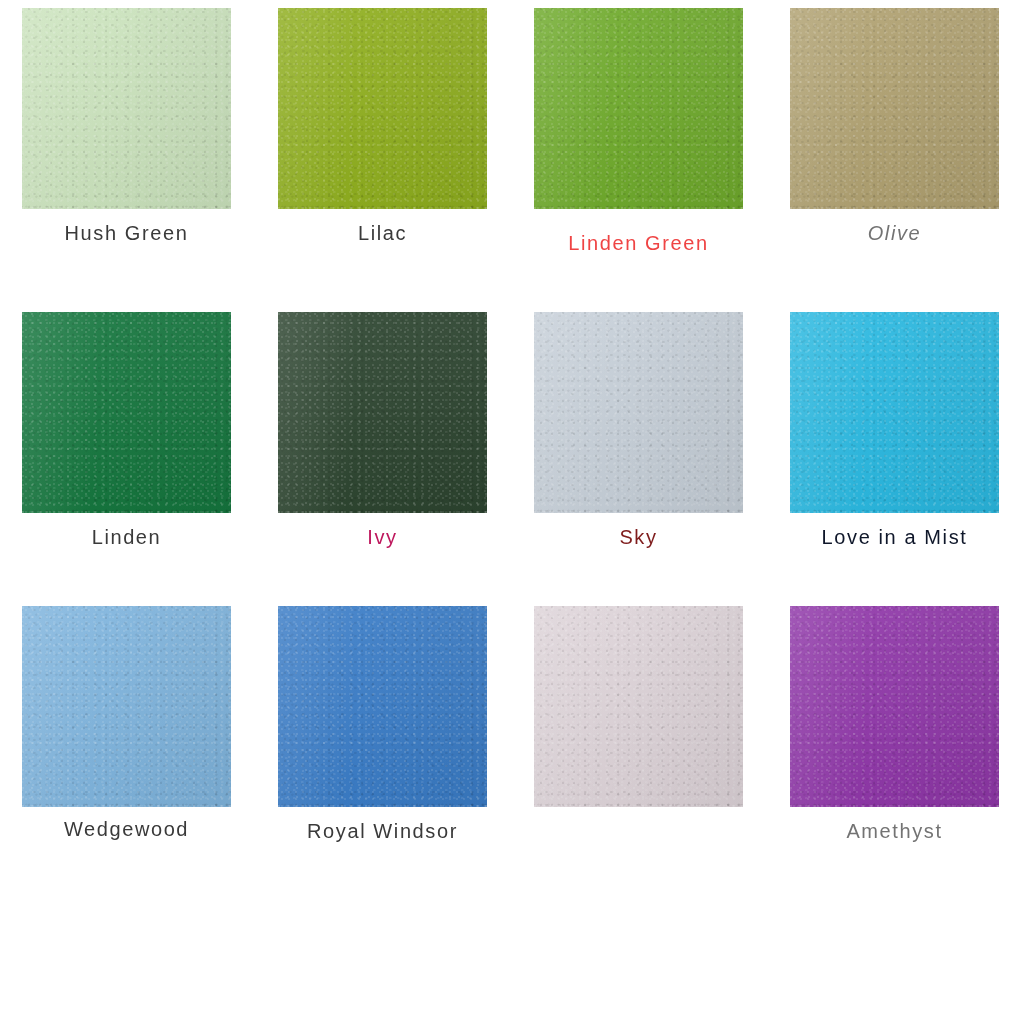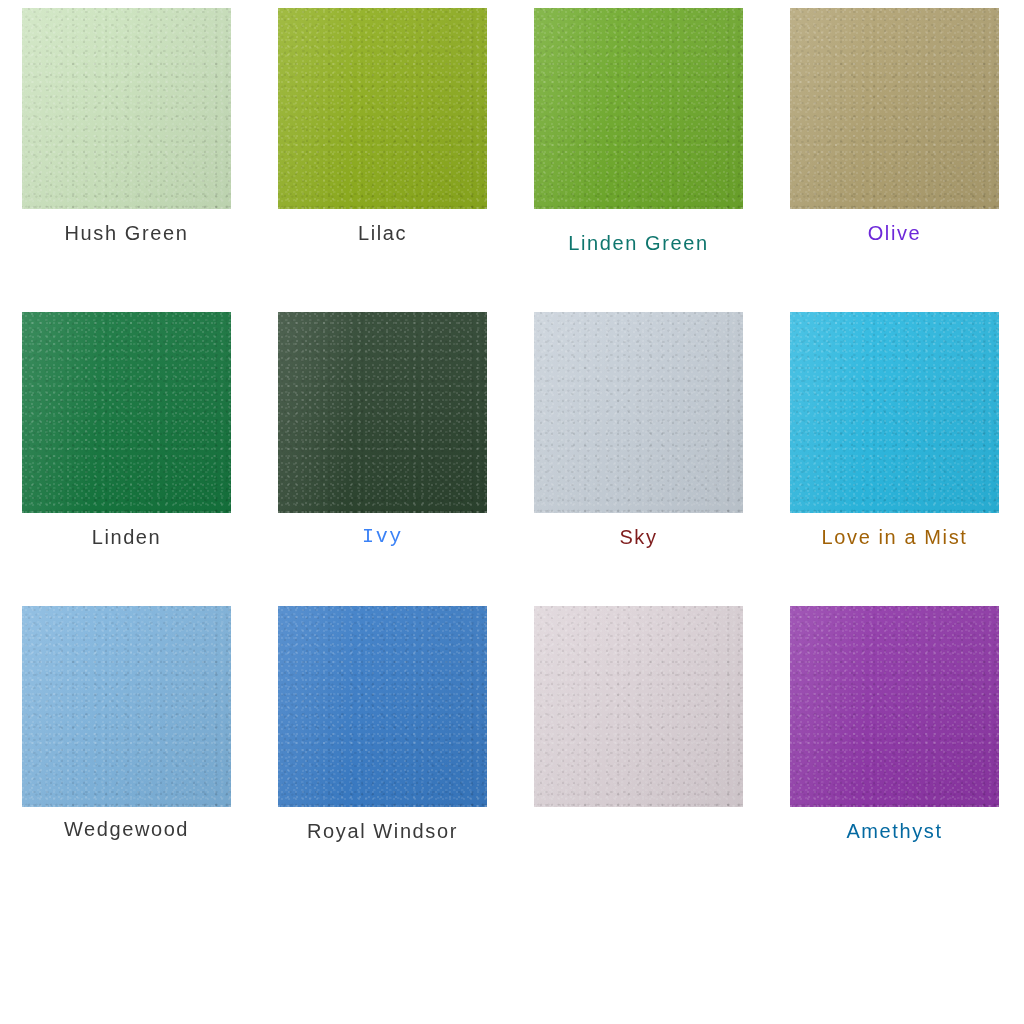--- a/index.html
+++ b/index.html
@@ -94,51 +94,51 @@
       <div class="swatch-cell">
         <div class="swatch-chip" style="background-color: rgb(203, 227, 189);"></div>
         <span class="swatch-label" style="color: rgb(58, 58, 58);">Hush Green</span>
       </div>
       <div class="swatch-cell">
         <div class="swatch-chip" style="background-color: rgb(143, 174, 31);"></div>
         <span class="swatch-label" style="color: rgb(58, 58, 58);">Lilac</span>
       </div>
       <div class="swatch-cell">
         <div class="swatch-chip" style="background-color: rgb(111, 170, 44);"></div>
-        <span class="swatch-label" style="color: #0f766e; margin-top: 20px;">Linden Green</span>
+        <span class="swatch-label" style="color: #ef4444; margin-top: 20px;">Linden Green</span>
       </div>
       <div class="swatch-cell">
         <div class="swatch-chip" style="background-color: rgb(176, 161, 113);"></div>
-        <span class="swatch-label" style="color: #6d28d9;">Olive</span>
+        <span class="swatch-label" style="color: #737373; font-style: italic;">Olive</span>
       </div>
       <div class="swatch-cell">
         <div class="swatch-chip" style="background-color: rgb(21, 118, 62);"></div>
         <span class="swatch-label" style="color: rgb(58, 58, 58);">Linden</span>
       </div>
       <div class="swatch-cell">
         <div class="swatch-chip" style="background-color: rgb(45, 69, 48);"></div>
-        <span class="swatch-label" style="color: #3b82f6; font-family: Liberation Mono, monospace;">Ivy</span>
+        <span class="swatch-label" style="color: #be185d;">Ivy</span>
       </div>
       <div class="swatch-cell">
         <div class="swatch-chip" style="background-color: rgb(198, 207, 216);"></div>
         <span class="swatch-label" style="color: #7f1d1d;">Sky</span>
       </div>
       <div class="swatch-cell">
         <div class="swatch-chip" style="background-color: rgb(42, 184, 224);"></div>
-        <span class="swatch-label" style="color: #a16207;">Love in a Mist</span>
+        <span class="swatch-label" style="color: #0f172a;">Love in a Mist</span>
       </div>
       <div class="swatch-cell">
         <div class="swatch-chip" style="background-color: rgb(127, 180, 221);"></div>
         <span class="swatch-label" style="color: rgb(58, 58, 58); margin-top: 8px;">Wedgewood</span>
       </div>
       <div class="swatch-cell">
         <div class="swatch-chip" style="background-color: rgb(58, 124, 198);"></div>
         <span class="swatch-label" style="color: rgb(58, 58, 58);">Royal Windsor</span>
       </div>
       <div class="swatch-cell">
         <div class="swatch-chip" style="background-color: rgb(221, 211, 216);"></div>
       </div>
       <div class="swatch-cell">
         <div class="swatch-chip" style="background-color: rgb(143, 55, 168);"></div>
-        <span class="swatch-label" style="color: #0369a1;">Amethyst</span>
+        <span class="swatch-label" style="color: #737373;">Amethyst</span>
       </div>
     </div>
 </div>
 
 </body></html>

